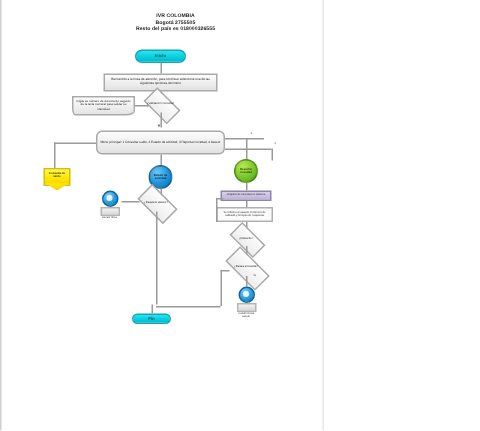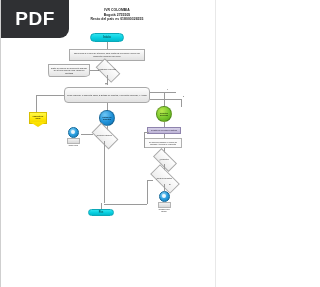--- a/index.html
+++ b/index.html
@@ -342,17 +342,14 @@
     <div class="vline" style="left:99.7px; top:203px; height:6px;"></div>
 
   </div>
 
   <div id="title-block">
     <div class="tline">IVR COLOMBIA</div>
     <div class="tline">Bogotá 2755505</div>
     <div class="tline">Resto del país es 018000326555</div>
   </div>
 
-  <div id="pdf-badge">
-    <span class="pdf-text">PDF</span>
-  </div>
 
 </div>
 
 </body></html>

